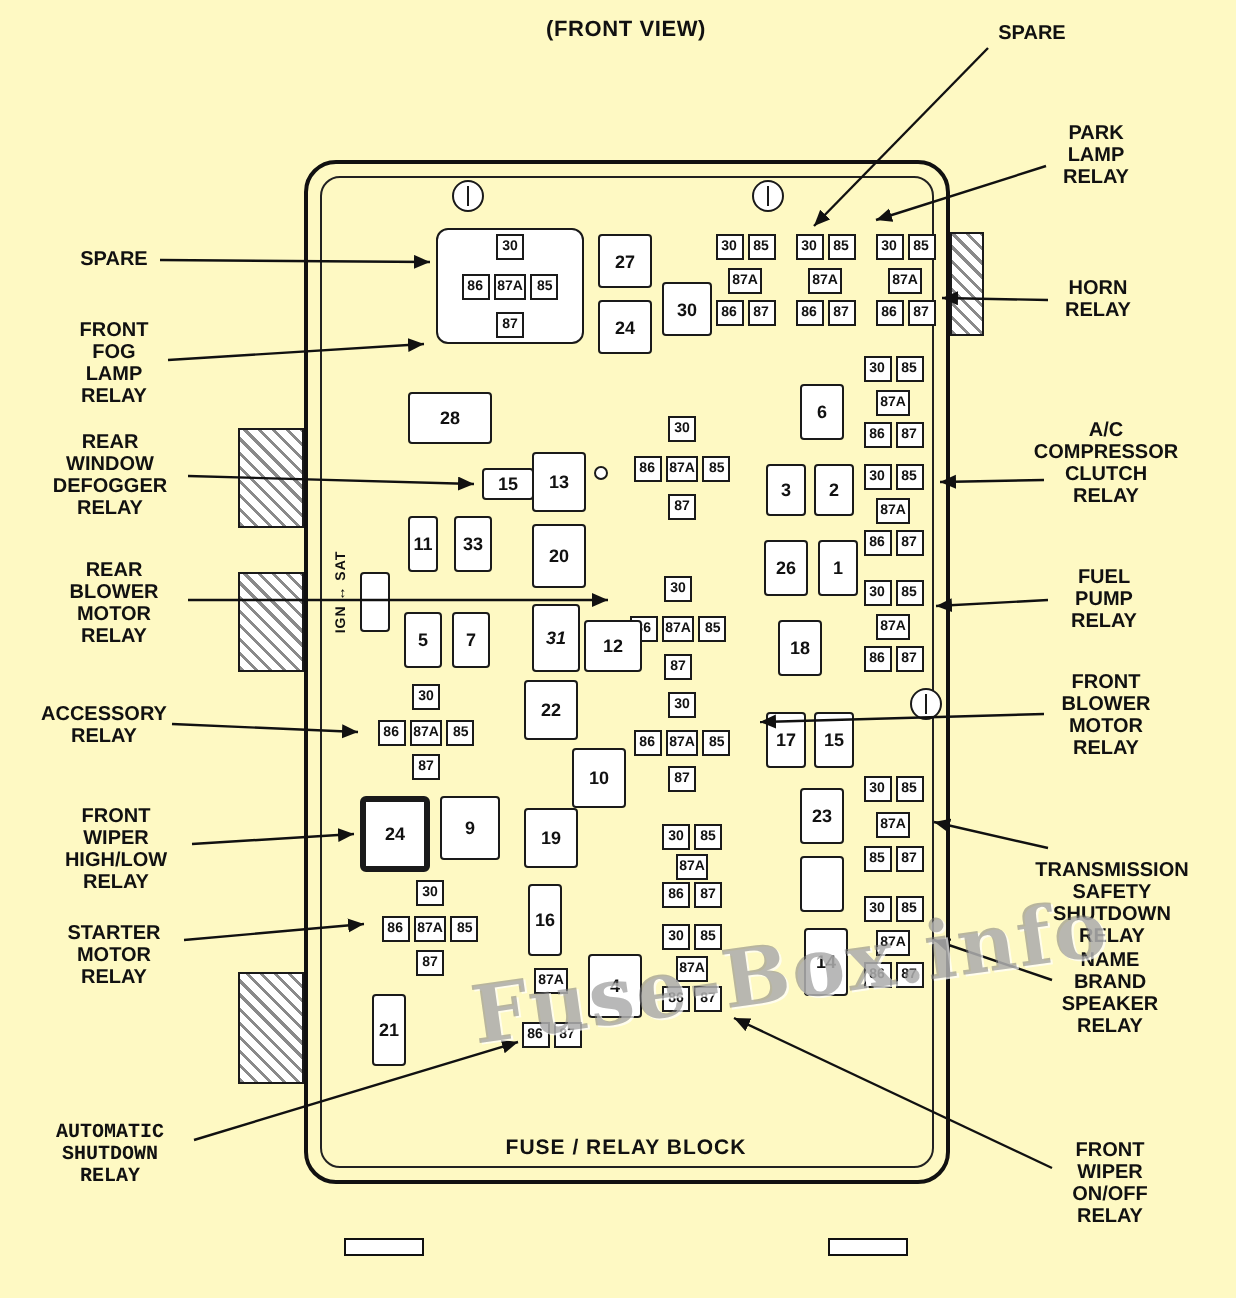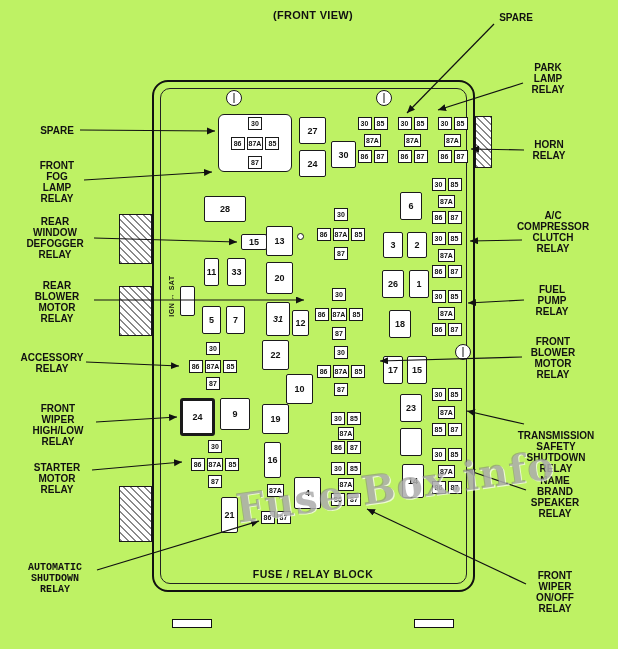--- a/index.html
+++ b/index.html
@@ -1,18 +1,18 @@
 <!DOCTYPE html>
 <html><head>
 <meta charset="utf-8">
 <style>
   *{margin:0;padding:0;box-sizing:border-box}
   html,body{background:#fff}
   body{width:618px;height:649px;position:relative;font-family:"Liberation Sans",sans-serif;color:#111}
-  .canvas{position:relative;width:618px;height:649px;background:#bef264;overflow:hidden}
+  .canvas{position:relative;width:618px;height:649px;background:#fef9c3;overflow:hidden}
   .title{position:absolute;left:313px;top:9px;transform:translateX(-50%);font-size:11px;font-weight:bold;letter-spacing:.3px;z-index:3;white-space:nowrap}
   .case-outer{position:absolute;left:152px;top:80px;width:323px;height:512px;border:2.5px solid #111;border-radius:16px;z-index:1}
   .case-inner{position:absolute;left:160px;top:88px;width:307px;height:496px;border:1.3px solid #222;border-radius:10px;z-index:1}
   .fcm{position:absolute;left:150px;top:596px;width:327px;height:24px;border:2px solid #111;border-radius:3px;background:#fff;display:flex;align-items:center;justify-content:center;font-size:10px;font-weight:bold;letter-spacing:.4px;z-index:2}
   .foot{position:absolute;top:619px;width:40px;height:9px;border:1.5px solid #111;background:#fff;z-index:1}
   .frb{position:absolute;left:313px;top:568px;transform:translateX(-50%);font-size:10.5px;font-weight:bold;letter-spacing:.5px;z-index:2;white-space:nowrap}
   .callout{position:absolute;transform:translate(-50%,-50%);width:96px;text-align:center;font-size:10px;font-weight:bold;line-height:11px;white-space:pre-line;z-index:3}
   #leaders{position:absolute;left:0;top:0;z-index:3;pointer-events:none}
   #leaders line{stroke:#111;stroke-width:1.2}
   .cbox{position:absolute;border:1.3px solid #1a1a1a;background:#fff;border-radius:2px;display:flex;align-items:center;justify-content:center;font-size:9px;font-weight:bold;z-index:2}
@@ -292,21 +292,21 @@
     <div class="dot" style="left: 297px; top: 233px; width: 7px; height: 7px;"></div>
     <div class="cbox" style="left: 241px; top: 234px; width: 26px; height: 16px;">15</div>
     <div class="cbox" style="left: 266px; top: 262px; width: 27px; height: 32px;">20</div>
     <div class="cbox" style="left: 204px; top: 258px; width: 15px; height: 28px;">11</div>
     <div class="cbox" style="left: 227px; top: 258px; width: 19px; height: 28px;">33</div>
     <div class="rtext" style="left: 171px; top: 296px;">IGN ↔ SAT</div>
     <div class="cbox" style="left: 180px; top: 286px; width: 15px; height: 30px;"></div>
     <div class="cbox" style="left: 202px; top: 306px; width: 19px; height: 28px;">5</div>
     <div class="cbox" style="left: 226px; top: 306px; width: 19px; height: 28px;">7</div>
     <div class="cbox" style="left: 266px; top: 302px; width: 24px; height: 34px; font-style: italic;">31</div>
-    <div class="cbox" style="left: 292px; top: 310px; width: 17px; height: 26px;">12</div>
+    <div class="cbox" style="left: 292px; top: 310px; width: 29px; height: 26px;">12</div>
     <div class="cbox" style="left: 262px; top: 340px; width: 27px; height: 30px;">22</div>
     <div class="cbox" style="left: 262px; top: 374px; width: 27px; height: 30px; margin-left: 24px;">10</div>
     <div class="cbox" style="left: 262px; top: 404px; width: 27px; height: 30px;">19</div>
     <div class="cbox" style="left: 220px; top: 398px; width: 30px; height: 32px;">9</div>
     <div class="cbox thick" style="left: 180px; top: 398px; width: 35px; height: 38px;">24</div>
     <div class="pins" style="left: 182px; top: 340px; width: 62px; height: 52px;">
       <div class="prow">
         <span class="pin">30</span>
       </div>
       <div class="prow">
@@ -325,21 +325,21 @@
       <div class="prow">
         <span class="pin">86</span>
         <span class="pin">87A</span>
         <span class="pin">85</span>
       </div>
       <div class="prow">
         <span class="pin">87</span>
       </div>
     </div>
     <div class="cbox" style="left: 264px; top: 442px; width: 17px; height: 36px;">16</div>
-    <div class="cbox" style="left: 186px; top: 497px; width: 17px; height: 36px; margin-left: 35px;">21</div>
+    <div class="cbox" style="left: 186px; top: 497px; width: 17px; height: 36px;">21</div>
     <div class="cbox" style="left: 294px; top: 477px; width: 27px; height: 32px;">4</div>
     <div class="pins" style="left: 261px; top: 482px; width: 29px; height: 44px;">
       <div class="prow">
         <span class="pin">87A</span>
       </div>
       <div class="prow">
         <span class="pin">86</span>
         <span class="pin">87</span>
       </div>
     </div>

